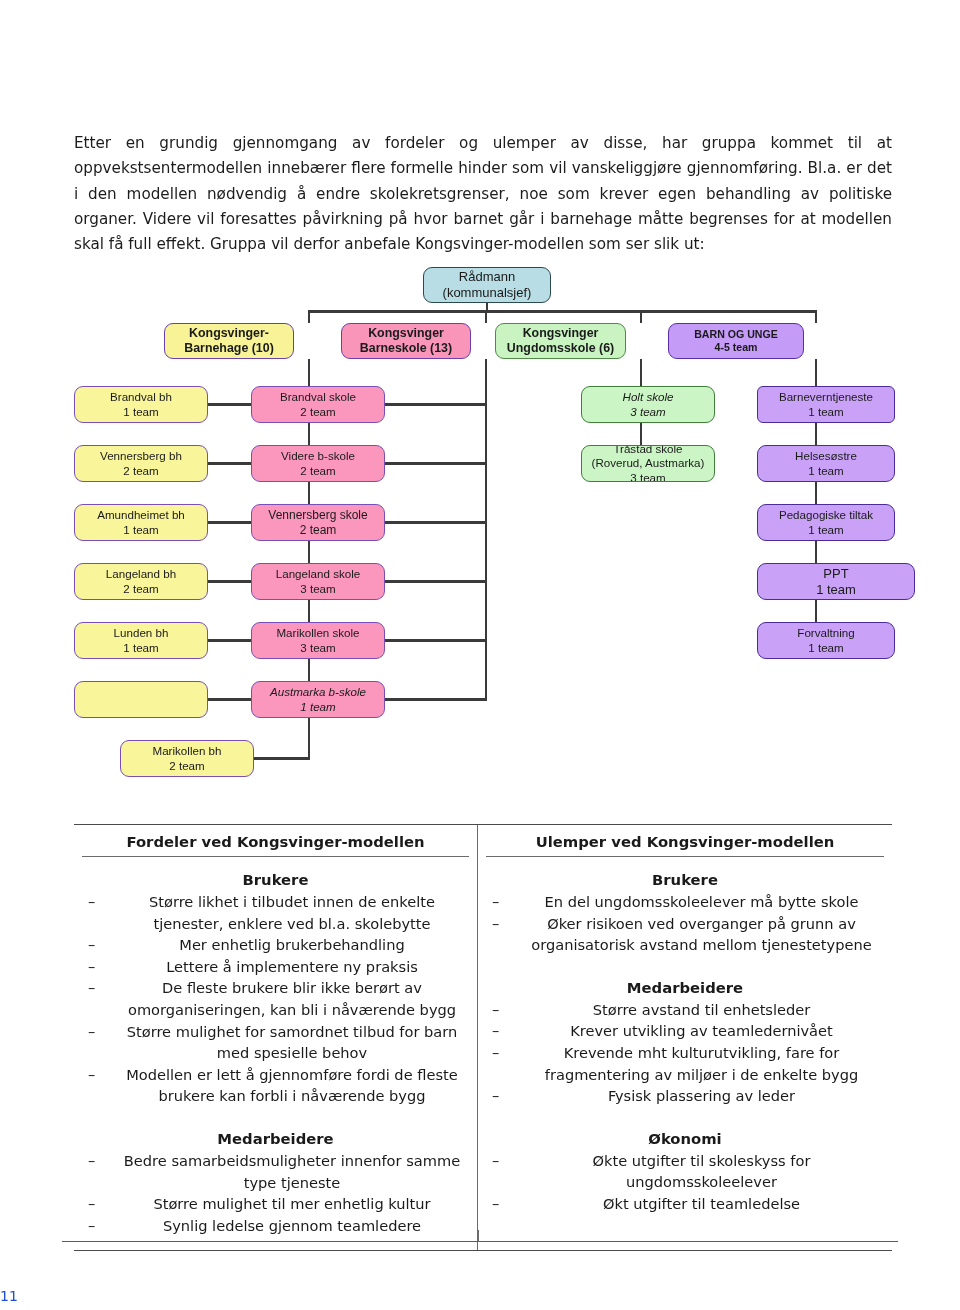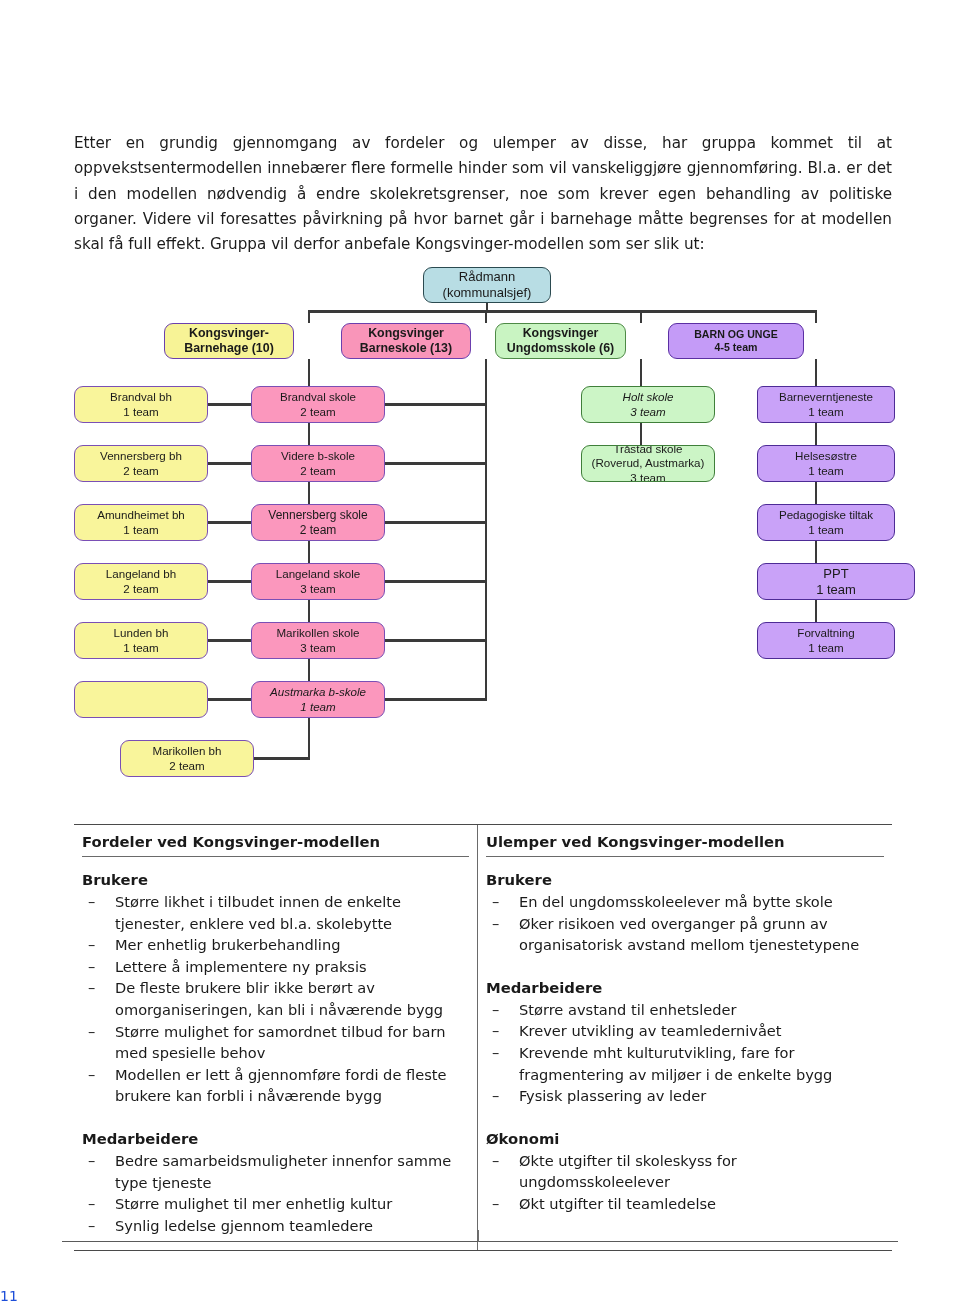--- a/index.html
+++ b/index.html
@@ -82,20 +82,21 @@
     border-top: 1.6px solid #4a4a4a;
     border-bottom: 1.6px solid #4a4a4a;
     box-sizing: border-box;
     display: flex;
   }
   .tcol {
     box-sizing: border-box;
     padding: 4px 8px 14px 8px;
     font-size: 14.6px;
     line-height: 21.6px;
+    text-align: center;
   }
   .tcol.left  { width: 404px; border-right: 1.1px solid #6a6a6a; }
   .tcol.right { width: 414px; }
 
   .tcol h3.colhead {
     margin: 2px 0 0 0;
     font-size: 14.8px;
     font-weight: bold;
     line-height: 22px;
     padding-bottom: 3px;

